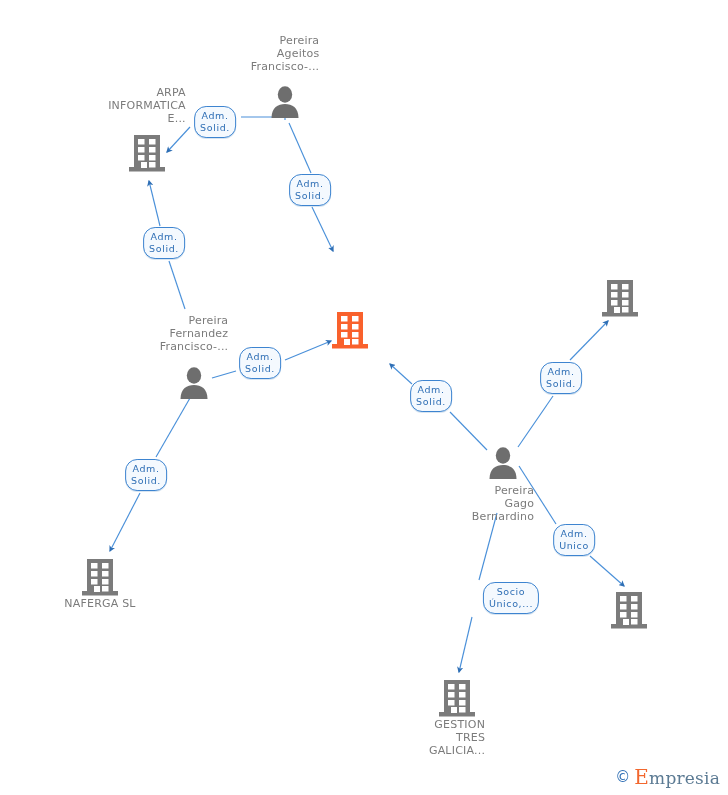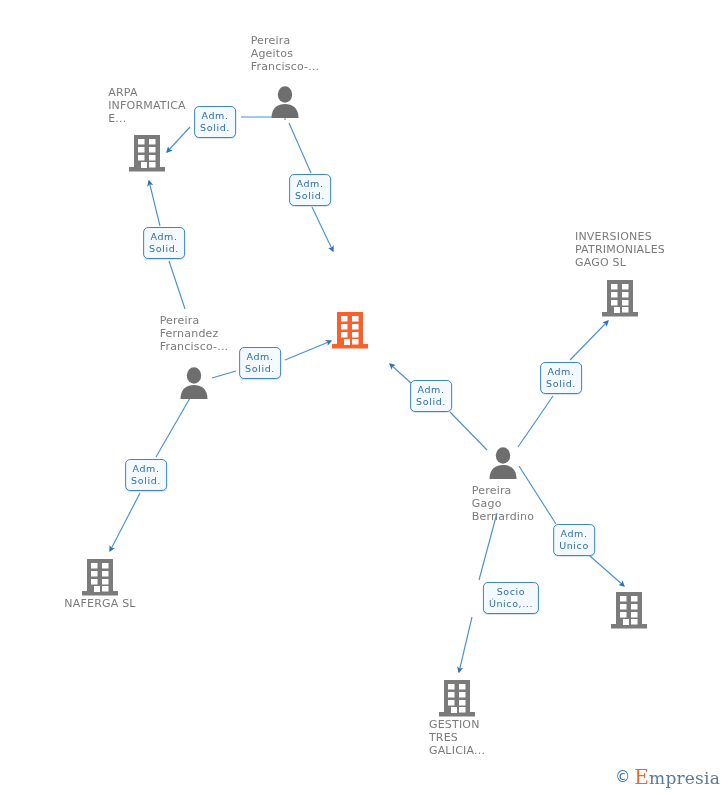--- a/index.html
+++ b/index.html
@@ -13,37 +13,37 @@
   #canvas{position:absolute;left:0;top:0;width:728px;height:795px;}
   svg.edges{position:absolute;left:0;top:0;width:728px;height:795px;pointer-events:none;}
 
   .node{position:absolute;transform:translate(-50%,0);text-align:center;}
   .node .caption{
     color:#7b7b7b;
     font-size:11px;
     line-height:13px;
     letter-spacing:0.2px;
     white-space:pre-line;
-    text-align:left;
+    text-align:right;
   }
   .node.center .caption{
     color:#6e6e6e;
     font-weight:bold;
     font-size:11px;
     line-height:14.5px;
     letter-spacing:0.1px;
   }
   .icon-wrap{display:flex;justify-content:center;align-items:center;}
 
   .edge-label{
     position:absolute;
     transform:translate(-50%,-50%);
     background:#f4f9fe;
     border:1.3px solid #3d84d0;
-    border-radius:5px;
+    border-radius:12px;
     color:#2f6fb5;
     font-size:9.5px;
     line-height:12px;
     letter-spacing:0.6px;
     text-align:center;
     padding:3px 5px 3px 5px;
     white-space:pre-line;
     box-shadow:0 1px 0 rgba(100,150,200,.25);
   }
 
@@ -150,25 +150,20 @@
         <rect x="10" y="14" width="6.5" height="5.5" fill="#ffffff"></rect>
         <rect x="21" y="14" width="6.5" height="5.5" fill="#ffffff"></rect>
         <rect x="10" y="22" width="6.5" height="5.5" fill="#ffffff"></rect>
         <rect x="21" y="22" width="6.5" height="5.5" fill="#ffffff"></rect>
         <rect x="13" y="29" width="6" height="6" fill="#ffffff"></rect>
         <rect x="21" y="29" width="6.5" height="5.5" fill="#ffffff"></rect>
       </svg>
     </div>
   </div>
 
-  <div class="node" style="left:620px;top:230px;">
-    <div class="caption">INVERSIONES
-PATRIMONIALES
-GAGO SL</div>
-  </div>
   <div class="node" style="left:620px;top:278px;">
     <div class="icon-wrap">
       <svg width="38" height="40" viewBox="0 0 38 40" xmlns="http://www.w3.org/2000/svg">
         <rect x="6" y="2" width="26" height="33" fill="#7b7b7b"></rect>
         <rect x="1" y="34" width="36" height="4.5" fill="#7b7b7b"></rect>
         <rect x="10" y="6" width="6.5" height="5.5" fill="#ffffff"></rect>
         <rect x="21" y="6" width="6.5" height="5.5" fill="#ffffff"></rect>
         <rect x="10" y="14" width="6.5" height="5.5" fill="#ffffff"></rect>
         <rect x="21" y="14" width="6.5" height="5.5" fill="#ffffff"></rect>
         <rect x="10" y="22" width="6.5" height="5.5" fill="#ffffff"></rect>

